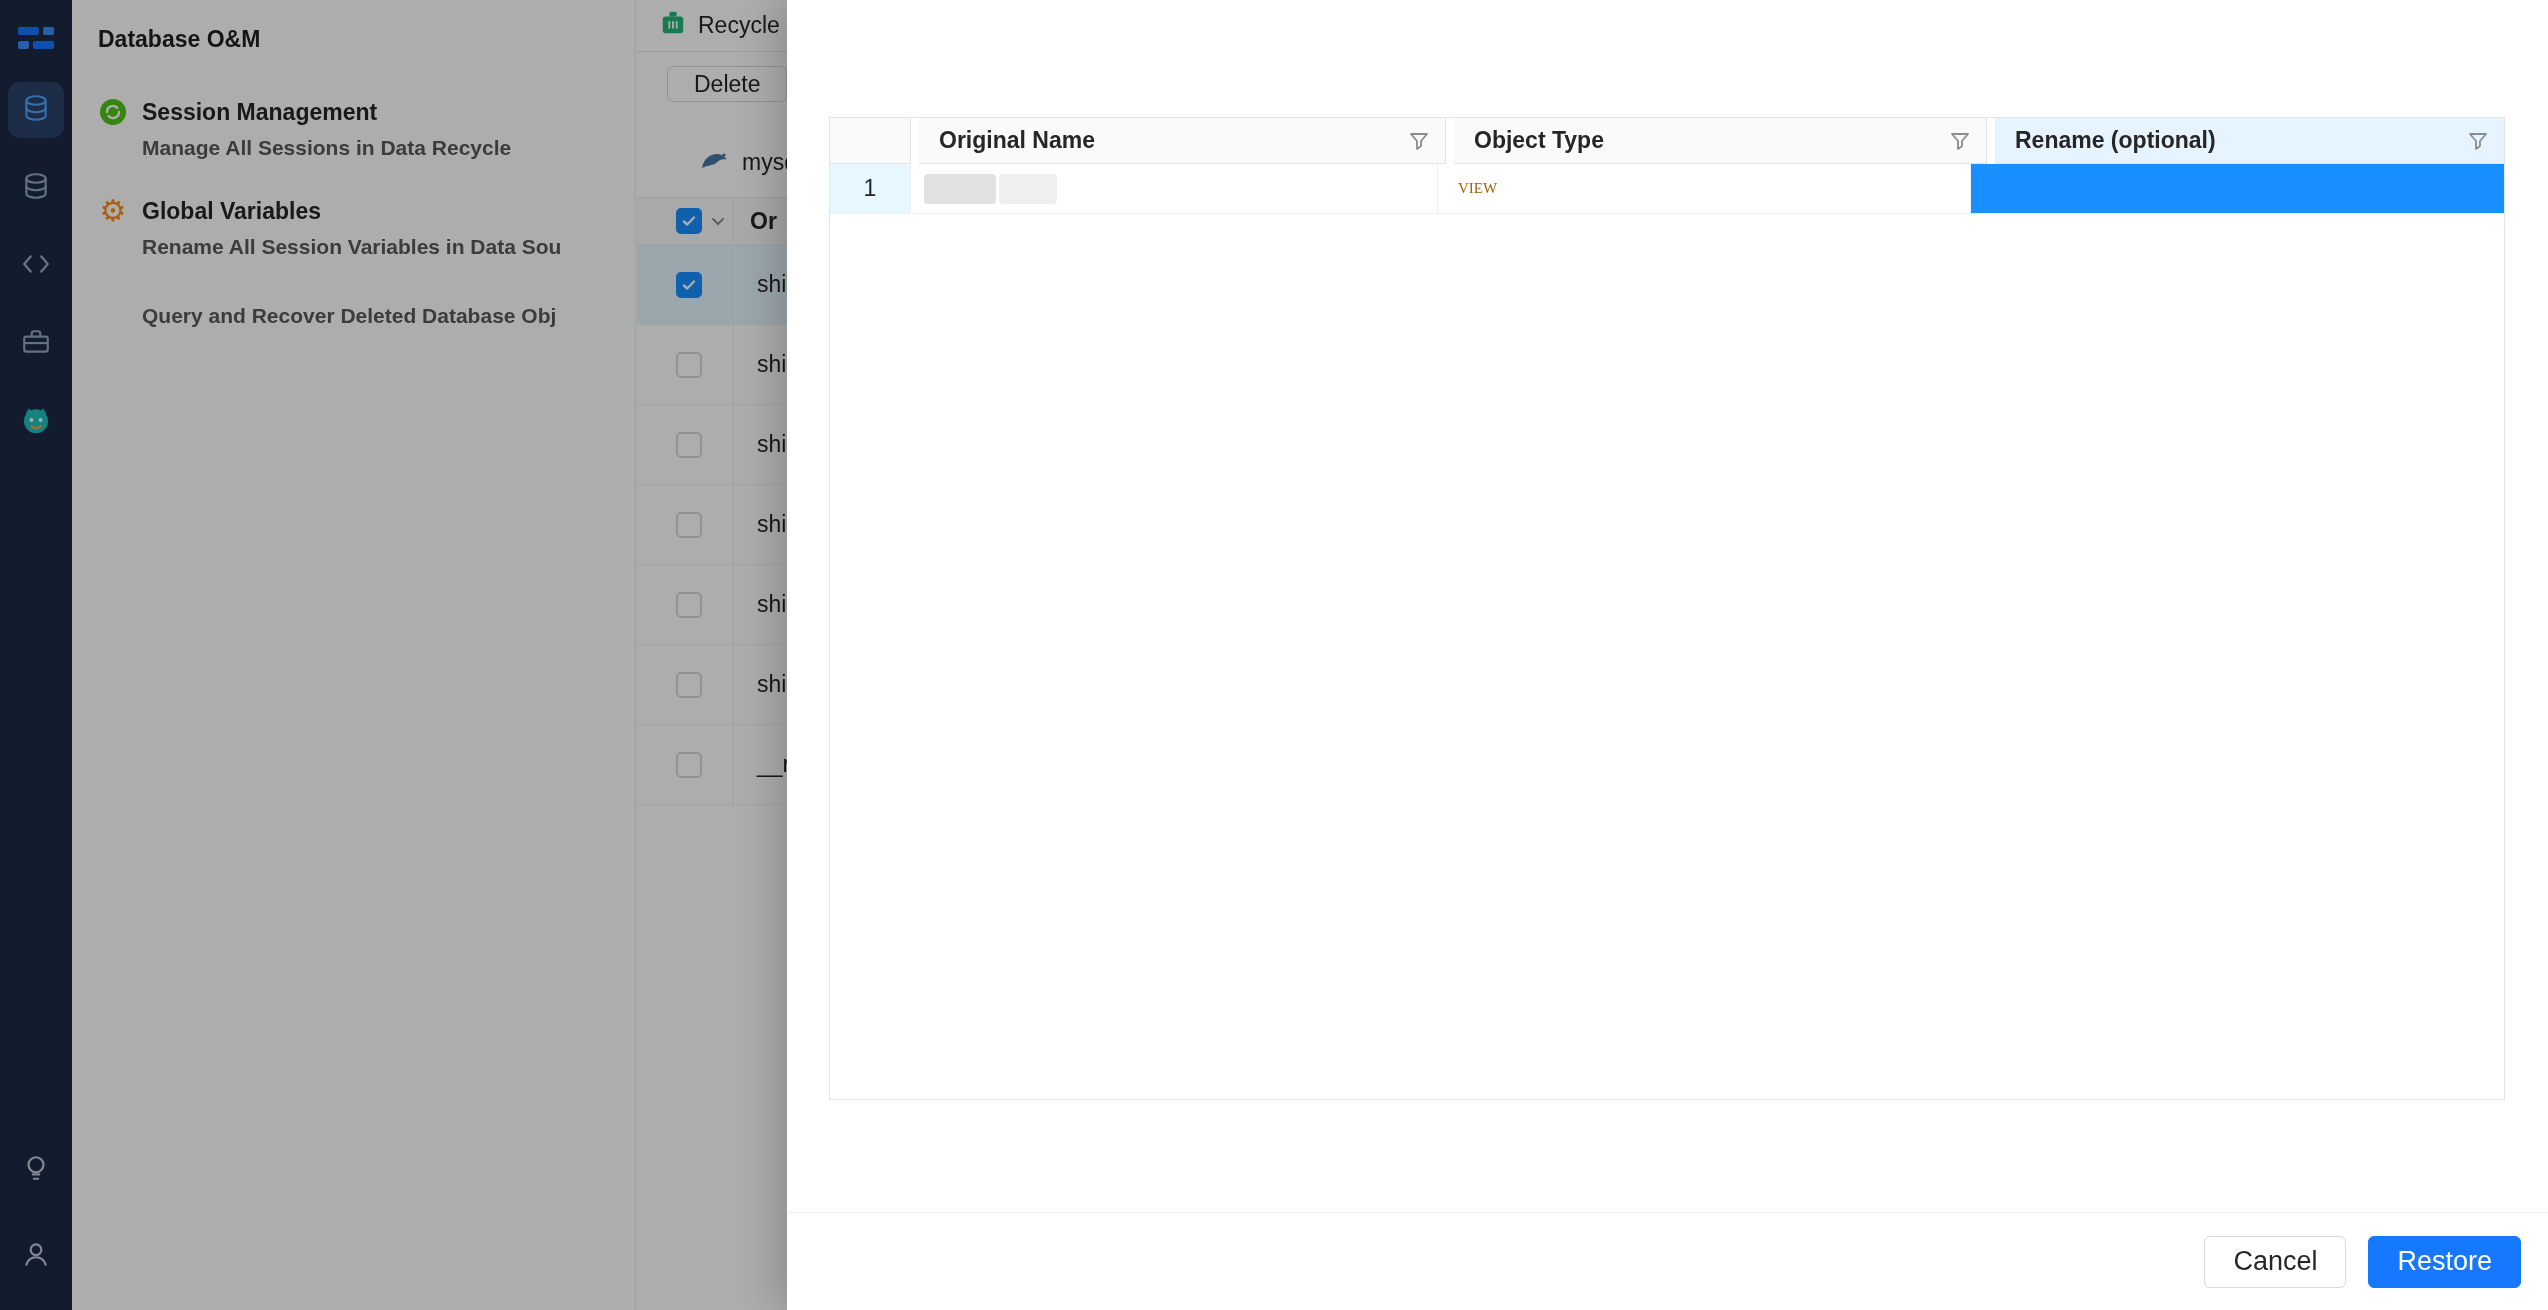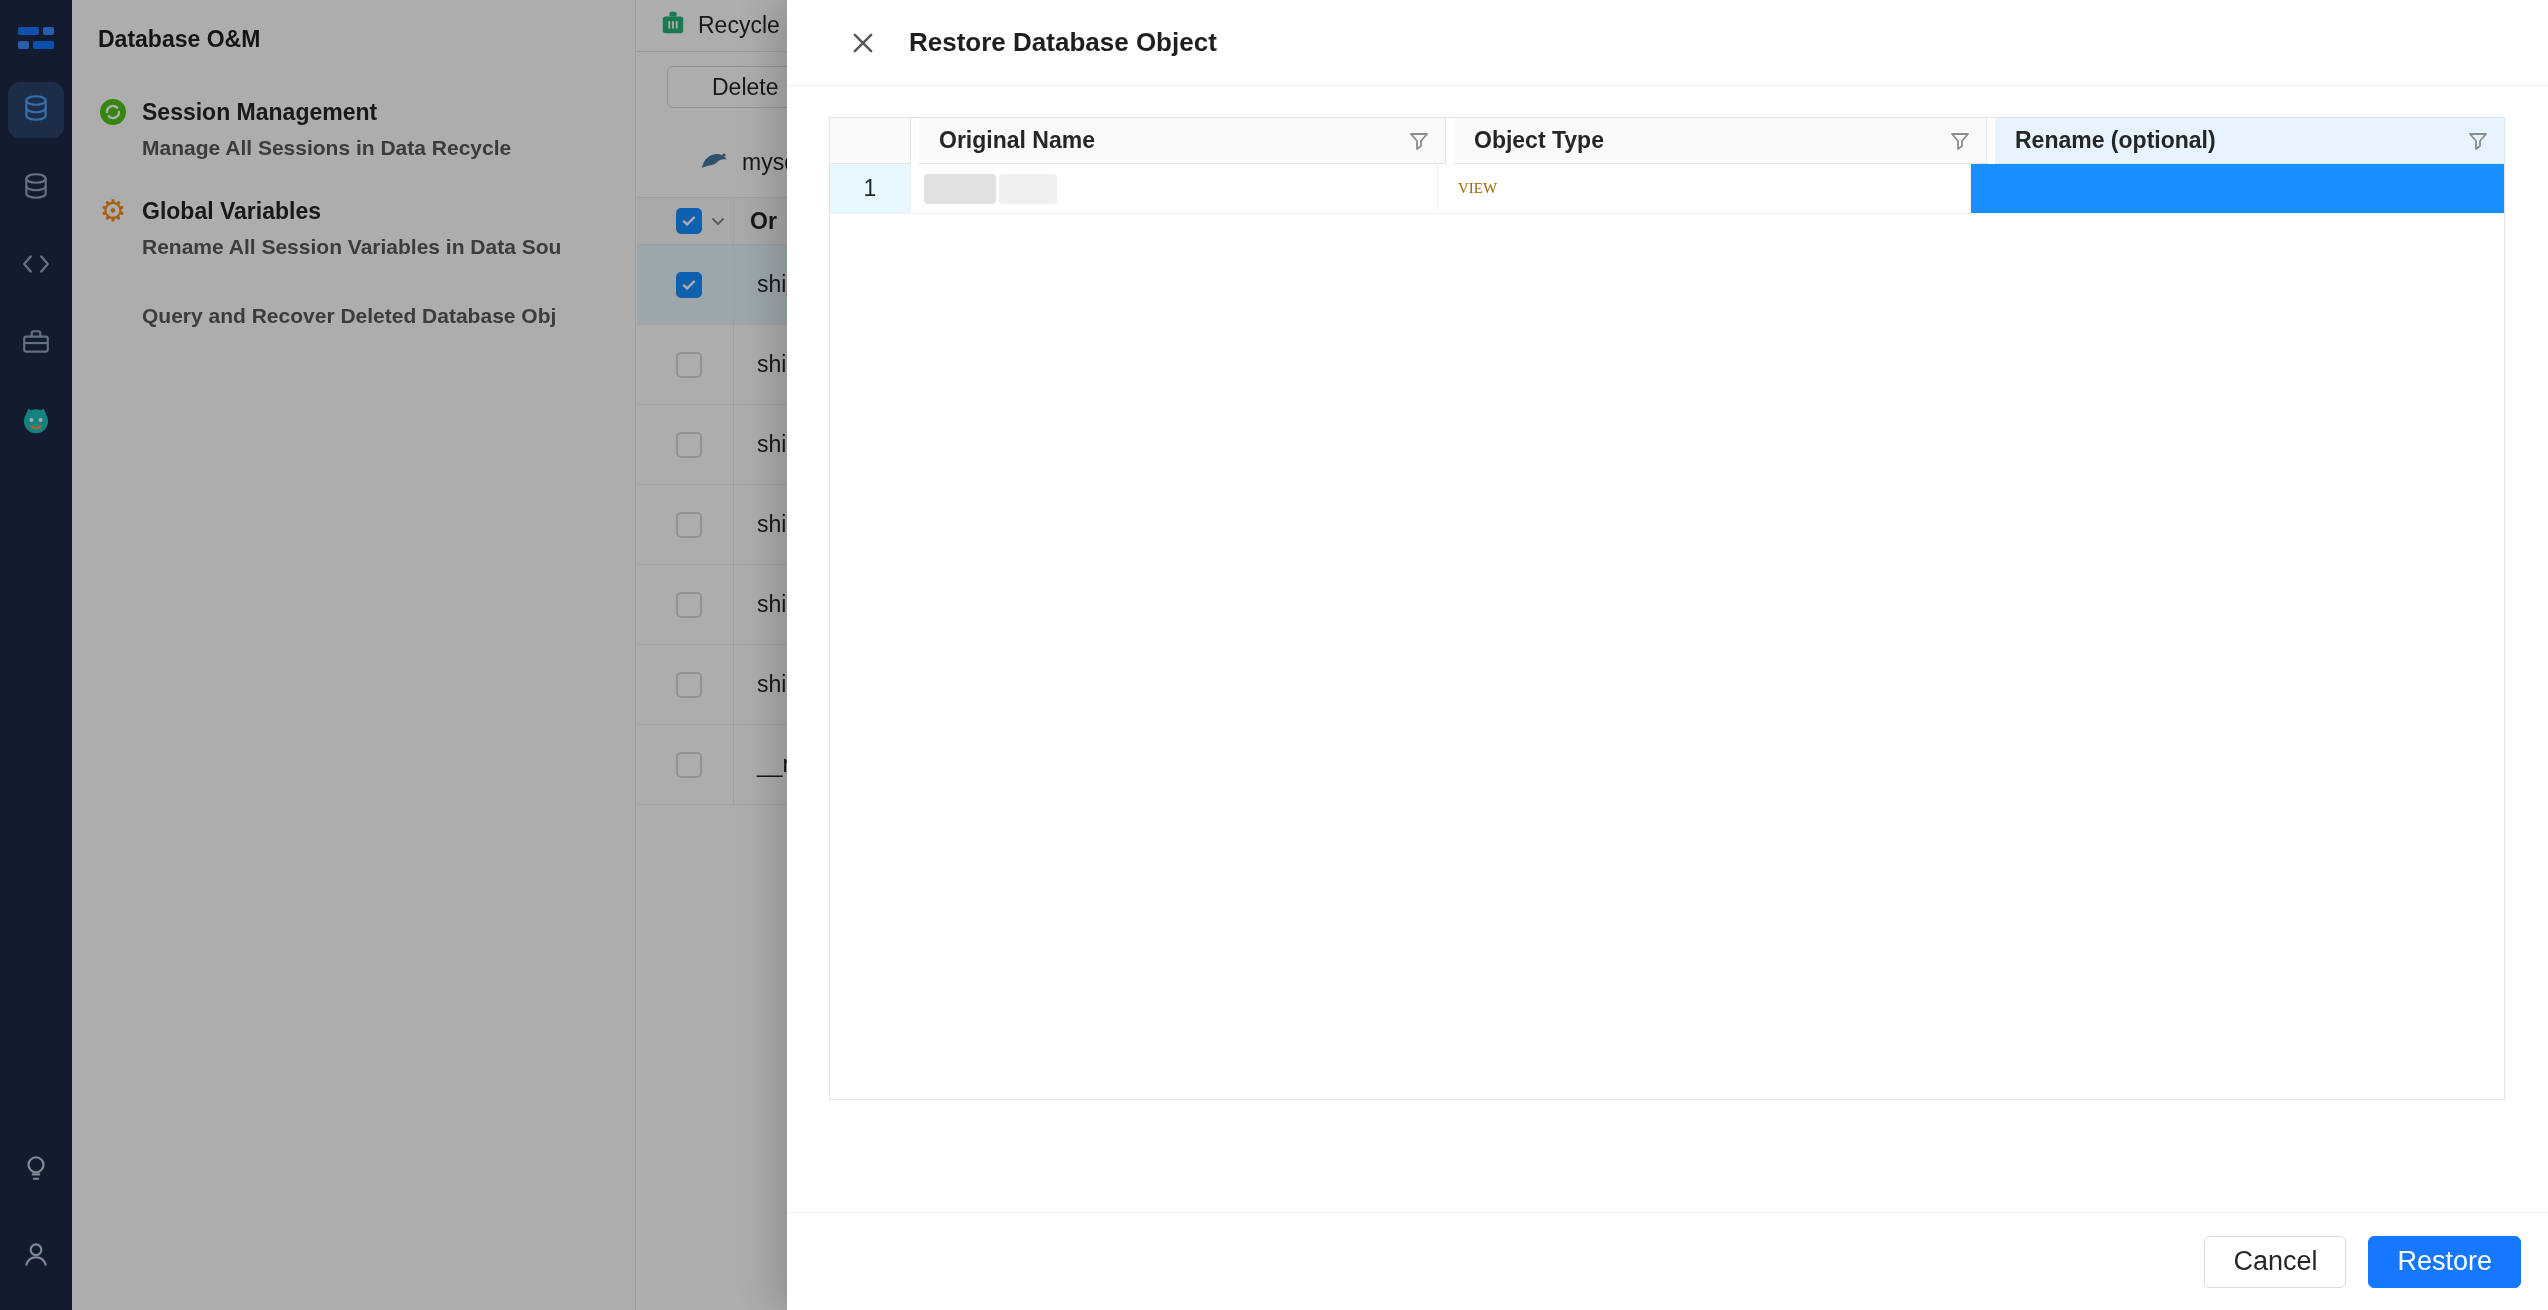--- a/index.html
+++ b/index.html
@@ -36,21 +36,21 @@
   .menu-icon { width: 30px; height: 30px; display: grid; place-items: center; flex: none; }
   .gear-glyph { font-family: "DejaVu Sans", sans-serif; font-size: 30px; color: #fa8c16; line-height: 1; }
   .menu-label { font-size: 23px; color: #262626; white-space: nowrap; }
   .menu-desc { margin: 9px 0 0 44px; font-size: 21px; color: #595959; white-space: nowrap; overflow: hidden; }
 
   
   .content { position: absolute; left: 637px; top: 0; bottom: 0; right: 0; background: #fff; z-index: 1; }
   .tabbar { height: 52px; border-bottom: 1px solid #e8e8e8; display: flex; }
   .tab { display: flex; align-items: center; gap: 12px; padding: 0 26px 0 23px; font-size: 23px; color: #262626; cursor: pointer; }
   .delete-btn {
-    position: absolute; top: 66px; left: 30px; height: 42px; padding: 0 44px;
+    position: absolute; top: 66px; left: 30px; height: 36px; padding: 0 26px;
     background: #fff; border: 1px solid #d9d9d9; border-radius: 6px;
     font-size: 23px; color: #262626; display: flex; align-items: center; cursor: pointer;
   }
   .ds-row { position: absolute; top: 142px; left: 63px; height: 40px; display: flex; align-items: center; gap: 12px; font-size: 23px; color: #262626; }
   .list-header {
     position: absolute; top: 197px; left: 0; right: 0; height: 48px;
     background: #fafafa; border-top: 1px solid #ececec; border-bottom: 1px solid #ececec;
     display: flex; align-items: center;
   }
   .list-header .hdr-label { margin-left: 24px; font-size: 23px; font-weight: bold; color: #262626; }
@@ -298,28 +298,20 @@
       <span class="cb"></span>
       <span class="row-label">__r</span>
     </div>
   </div>
   <div class="vline"></div>
 </div>
 
 <div class="mask"></div>
 
 <div class="modal">
-  <div class="modal-header">
-    <span class="close-btn">
-      <svg width="28" height="28" viewBox="0 0 24 24">
-          <path d="M5 5l14 14M19 5L5 19" stroke="#595959" stroke-width="2.2" stroke-linecap="round"></path>
-        </svg>
-    </span>
-    <span class="modal-title">Restore Database Object</span>
-  </div>
 
   <div class="restore-table">
     <div class="tbl-header">
       <div class="th rowno"></div>
       <div class="th">
         <span>Original Name</span>
         <span class="filter-btn">
           <svg width="20" height="20" viewBox="0 0 20 20">
               <path d="M2 3h16l-6 7v5l-4 3v-8z" fill="none" stroke="#8c8c8c" stroke-width="1.8" stroke-linejoin="round"></path>
             </svg>

